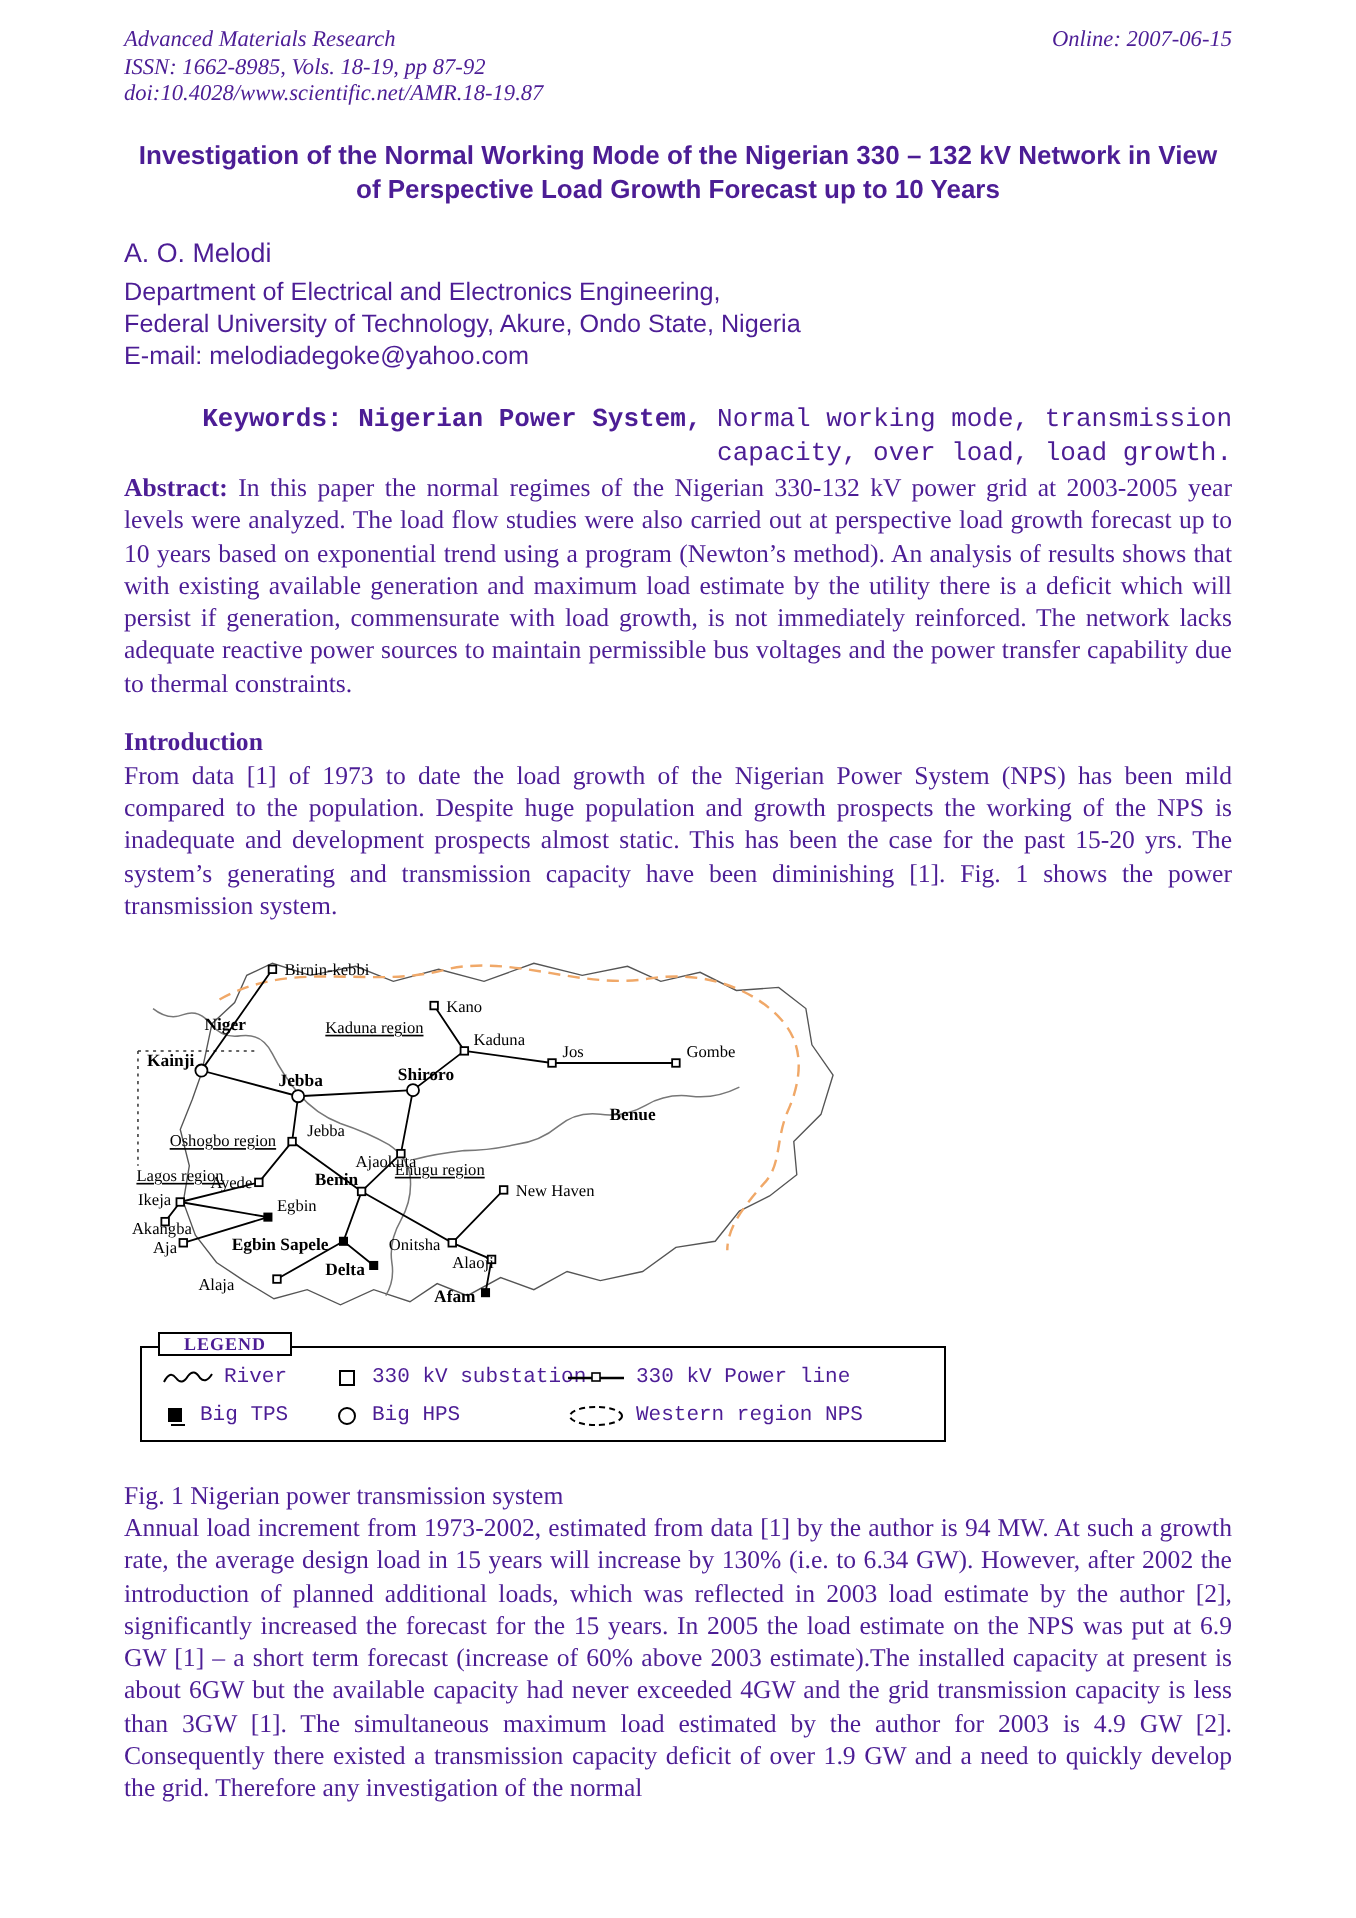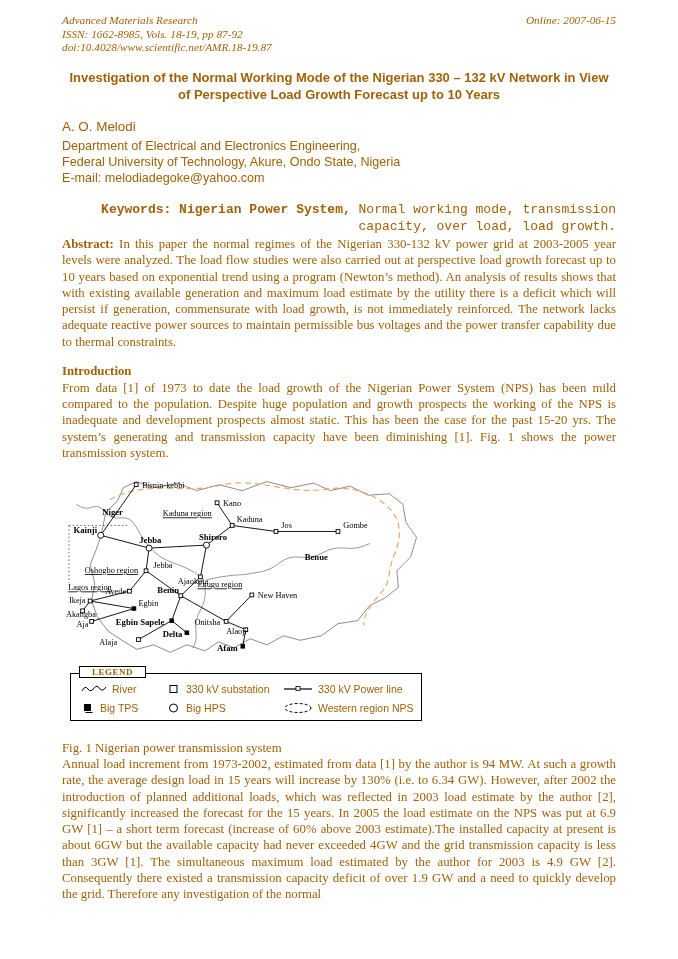--- a/index.html
+++ b/index.html
@@ -1,19 +1,19 @@
 <!DOCTYPE html>
 <html><head>
 <meta charset="utf-8">
 <style>
   html,body{margin:0;padding:0;background:#e8e8e8;}
   .page{
     width:678px;height:959px;background:#fff;margin:0 auto;
     box-sizing:border-box;padding:14px 62px 0 62px;
-    font-family:"Liberation Serif",serif;color:#a16207;
+    font-family:"Liberation Serif",serif;color:#4c1d95;
     position:relative;overflow:hidden;
   }
   
   .hdr{display:flex;justify-content:space-between;align-items:flex-start;
        font-style:italic;font-size:11.3px;line-height:1.2;}
   .hdr-line{white-space:nowrap;}
   
   .title{font-family:"Liberation Sans",sans-serif;font-weight:bold;
          font-size:13px;line-height:1.35;text-align:center;margin:14px 0 0 0;}
   .authors{font-family:"Liberation Sans",sans-serif;
@@ -25,29 +25,29 @@
   
   p.bodytext{font-size:12.8px;line-height:1.27;text-align:justify;margin:0;}
   .abstract{margin-top:12px;}
   h2.sec{font-size:12.8px;font-weight:bold;margin:14px 0 1px 0;}
   
   figure.fig{margin:4px 0 0 0;padding:0;}
   svg.map{display:block;margin-left:2px;}
   .ml{font-family:"Liberation Serif",serif;font-size:11px;fill:#000;}
   .mlb{font-weight:bold;font-size:11.5px;}
   .mlu{text-decoration:underline;}
-  .legend-box{width:352px;margin:4px 0 0 8px;border:1px solid #000;
+  .legend-box{width:403px;margin:4px 0 0 8px;border:1px solid #000;
               position:relative;padding:9px 26px 6px 10px;box-sizing:border-box;}
   .legend-title{position:absolute;top:-8px;left:8px;background:#fff;
                 border:1px solid #000;font-size:9px;font-weight:bold;
                 padding:0 12px;letter-spacing:0.5px;
                 font-family:"Liberation Serif",serif;}
   .legend-grid{display:grid;grid-template-columns:86px 116px 1fr;row-gap:7px;}
   .legend-item{display:flex;align-items:center;gap:5px;font-size:10.5px;
-               font-family:Liberation Sans, sans-serif;white-space:nowrap;}
+               font-family:Liberation Mono, monospace;white-space:nowrap;}
   .legend-item svg{flex:0 0 auto;}
   figcaption.caption{font-size:12.8px;margin-top:20px;text-align:left;}
   .lastpara{margin-top:12px;}
 </style>
 </head>
 <body>
 
 <div class="page">
 
   <div class="hdr">

